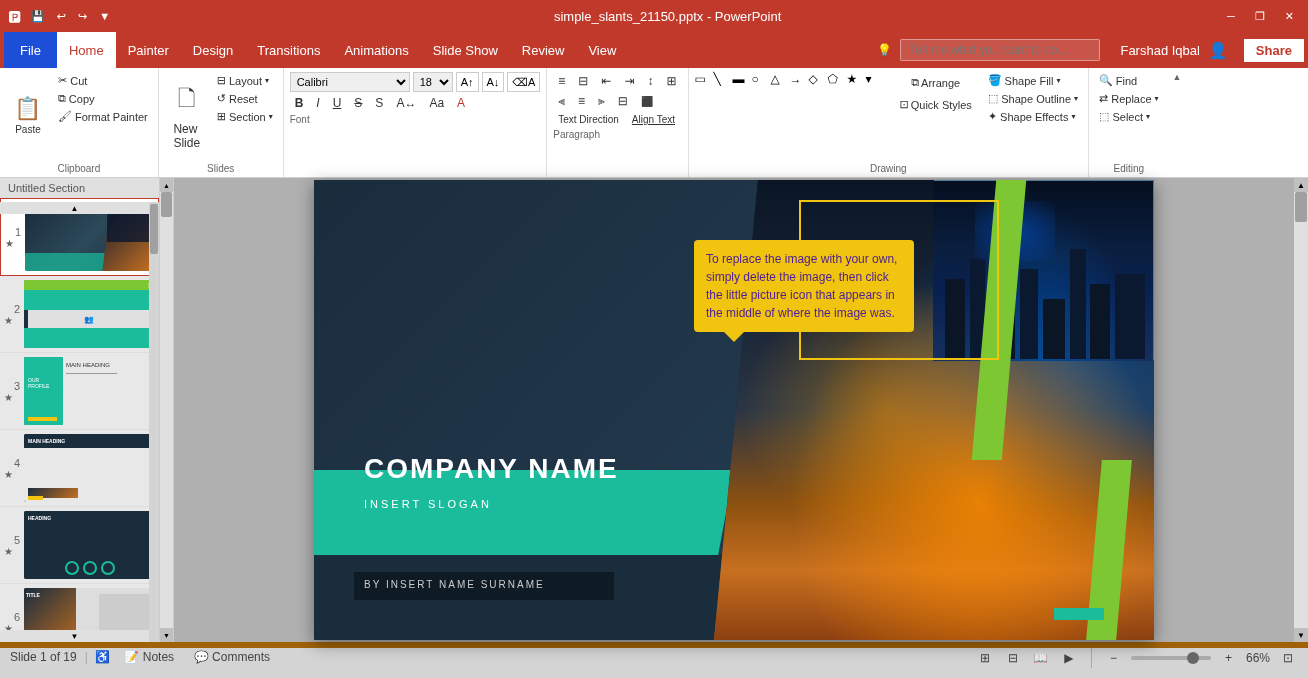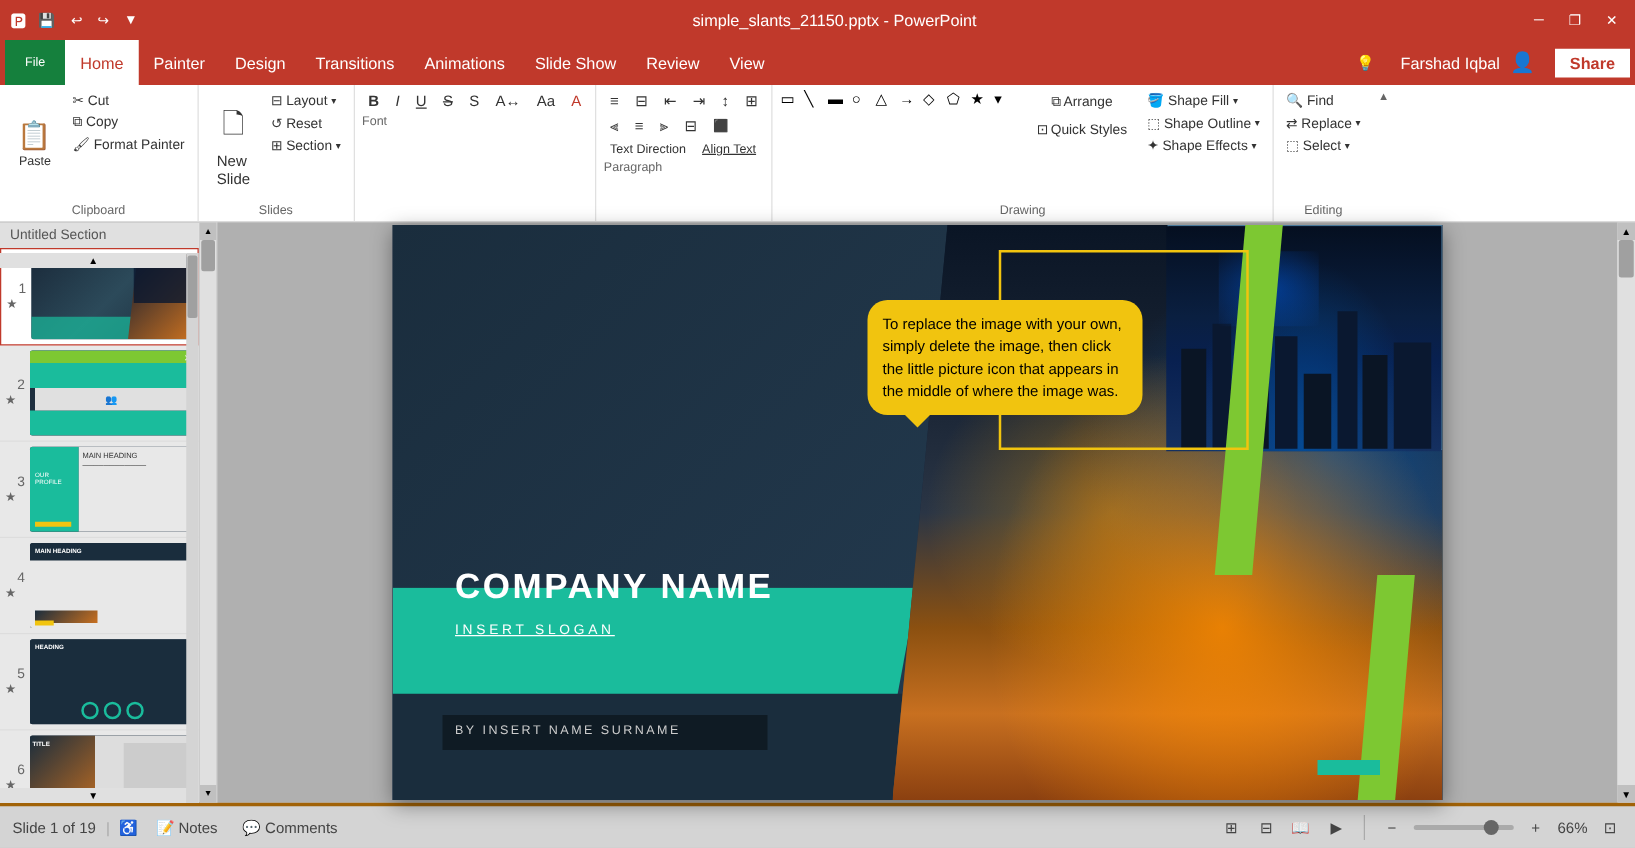--- a/index.html
+++ b/index.html
@@ -25,24 +25,24 @@
 
     
     .menu-bar {
       height: 36px;
       background: #c0392b;
       display: flex;
       align-items: center;
       padding: 0 4px;
     }
     .menu-file {
-      background: #15803d;
+      background: #1d4ed8;
       color: white;
       padding: 6px 16px;
-      font-size: 10px;
+      font-size: 13px;
       cursor: pointer;
       height: 36px;
       display: flex;
       align-items: center;
     }
     .menu-item {
       color: white;
       padding: 6px 12px;
       font-size: 13px;
       cursor: pointer;
@@ -281,21 +281,20 @@
       z-index: 10;
     }
     .slogan {
       position: absolute;
       left: 50px;
       bottom: 130px;
       color: white;
       font-size: 11px;
       letter-spacing: 3px;
       z-index: 10;
-      text-decoration: underline;
     }
     .presenter {
       position: absolute;
       left: 50px;
       bottom: 50px;
       color: #ccc;
       font-size: 10px;
       letter-spacing: 2px;
       z-index: 10;
     }
@@ -380,24 +379,24 @@
       z-index: 6;
     }
 
     
     .tooltip-box {
       position: absolute;
       left: 380px;
       top: 60px;
       width: 220px;
       background: #f1c40f;
-      color: #000000;
+      color: #4c1d95;
       font-size: 12px;
       padding: 10px 12px;
-      border-radius: 16px;
+      border-radius: 4px;
       line-height: 1.5;
       z-index: 20;
     }
     .tooltip-tail {
       position: absolute;
       bottom: -10px;
       left: 30px;
       width: 0;
       height: 0;
       border-left: 10px solid transparent;
@@ -445,25 +444,25 @@
       height: 30px;
       background: #a0a0a0;
       border-radius: 2px;
     }
 
     
     .status-bar {
       height: 36px;
       background: #d4d4d4;
       display: flex;
-      align-items: center;
+      align-items: flex-start;
       padding: 0 10px;
       font-size: 12px;
       color: #444;
-      border-top: 3px solid #a16207;
+      border-top: 6px solid #a16207;
     }
     .status-left { display: flex; align-items: center; gap: 8px; flex: 1; }
     .status-right { display: flex; align-items: center; gap: 8px; }
     .status-btn {
       display: flex;
       align-items: center;
       gap: 3px;
       cursor: pointer;
       padding: 2px 6px;
       border-radius: 2px;
@@ -529,20 +528,21 @@
   <div class="menu-item active">Home</div>
   <div class="menu-item">Painter</div>
   <div class="menu-item">Design</div>
   <div class="menu-item">Transitions</div>
   <div class="menu-item">Animations</div>
   <div class="menu-item">Slide Show</div>
   <div class="menu-item">Review</div>
   <div class="menu-item">View</div>
   <div class="menu-search">
     <span style="color:white;font-size:12px;">💡</span>
+    <input class="search-box" type="text" placeholder="Tell me what you want to do..." style="">
     <span class="user-info">Farshad Iqbal</span>
     <span style="color:white;font-size:16px;">👤</span>
     <button class="share-btn">Share</button>
   </div>
 </div>
 
 <div class="ribbon">
 
   <div class="ribbon-section" style="padding-bottom:18px;">
     <div class="ribbon-btn-large">
@@ -585,20 +585,31 @@
       <div class="ribbon-btn-small">
         <span>⊞</span>
         <span>Section</span>
         <span style="font-size:8px;">▾</span>
       </div>
     </div>
     <div class="ribbon-section-title">Slides</div>
   </div>
 
   <div class="ribbon-section" style="padding-bottom:18px; flex-direction:column; align-items:flex-start; gap:2px;">
+    <div class="font-row">
+      <select class="font-select">
+        <option>Calibri</option>
+      </select>
+      <select class="font-size-select">
+        <option>18</option>
+      </select>
+      <button class="font-btn">A↑</button>
+      <button class="font-btn">A↓</button>
+      <button class="font-btn">⌫A</button>
+    </div>
     <div class="font-row">
       <button class="format-btn" style="font-weight:bold;">B</button>
       <button class="format-btn" style="font-style:italic;">I</button>
       <button class="format-btn" style="text-decoration:underline;">U</button>
       <button class="format-btn" style="text-decoration:line-through;">S</button>
       <button class="format-btn">S</button>
       <button class="format-btn">A↔</button>
       <button class="format-btn">Aa</button>
       <button class="format-btn" style="color:#c0392b;">A</button>
     </div>

